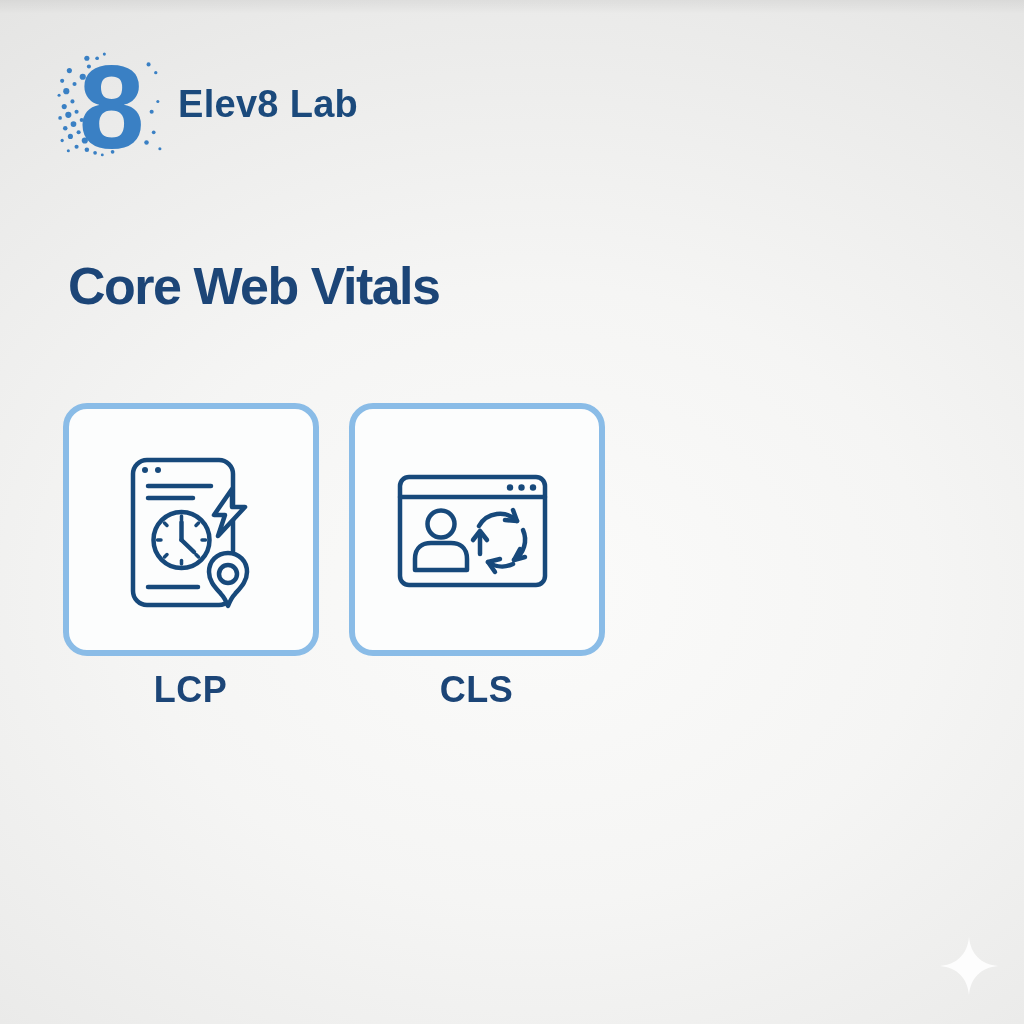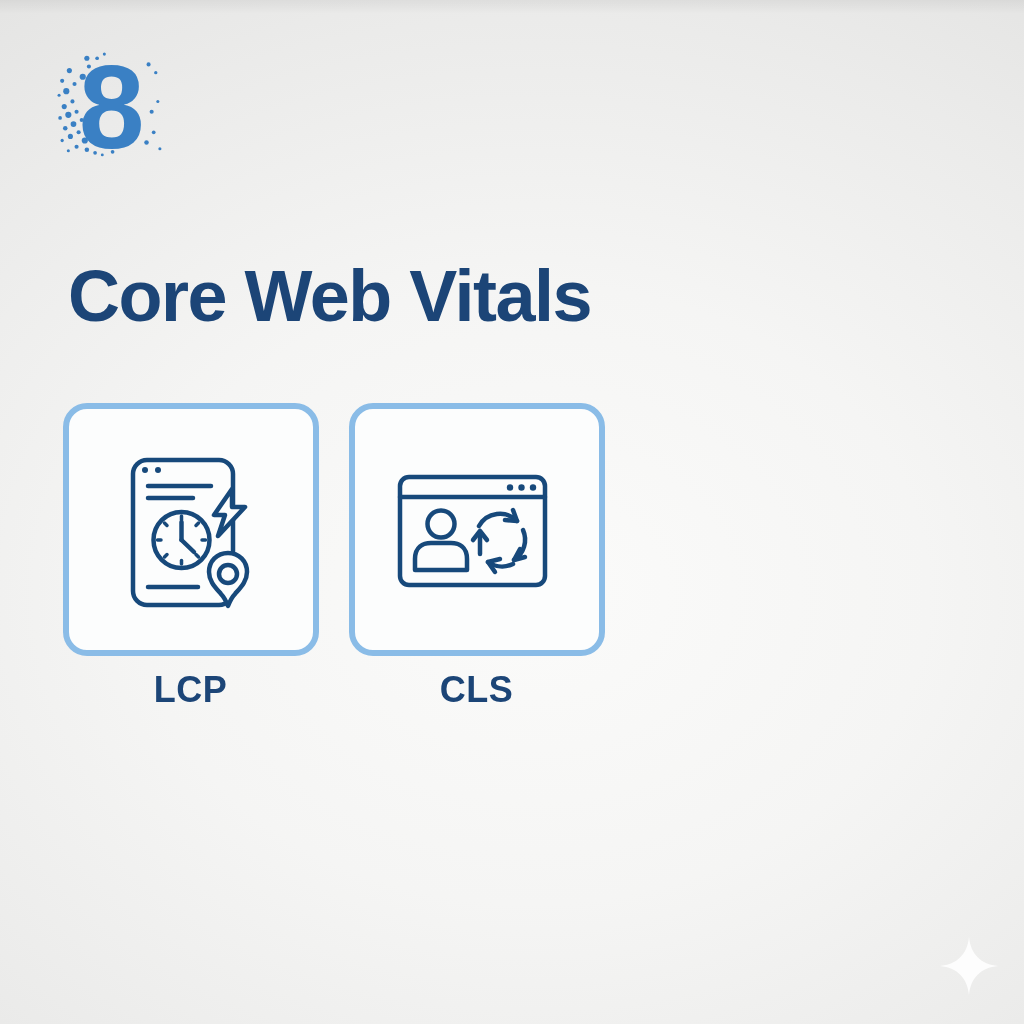--- a/index.html
+++ b/index.html
@@ -20,21 +20,21 @@
   
   .brand { position:absolute; left:56px; top:50px; display:flex; align-items:center; gap:14px; }
   .brand-logo { width:108px; height:108px; display:block; }
   .brand-name {
     font-size:38px; font-weight:700; color:#1b4a7c; letter-spacing:0.3px;
   }
 
   
   .title {
     position:absolute; left:68px; top:260px;
-    font-size:72px; font-weight:700; letter-spacing:-1.5px;
+    font-size:52px; font-weight:700; letter-spacing:-1.5px;
     color:#1c4577; line-height:1;text-align:center;
   }
 
   
   .cards-row {
     position:absolute; left:75px; top:403px;
     display:flex; gap:55px;
   }
   .card-col { width:231px; display:flex; flex-direction:column; align-items:center; }
   .card {
@@ -96,20 +96,21 @@
           <circle cx="93" cy="60" r="2"></circle>
           <circle cx="99" cy="50" r="1.5"></circle>
         <circle cx="88" cy="90" r="2.2"></circle>
           <circle cx="95" c="80" cy="80" r="1.8"></circle>
           <circle cx="101" cy="96" r="1.5"></circle>
         <circle cx="45" cy="102" r="1.4"></circle>
           <circle cx="55" cy="99" r="1.8"></circle>
       </g>
       <text x="22" y="95" font-size="115" font-weight="700" fill="#3a80c4" font-family="Liberation Sans, sans-serif">8</text>
     </svg>
+    <div class="brand-name">Elev8 Lab</div>
   </div>
 
   <h1 class="title">Core Web Vitals</h1>
 
   <div class="cards-row">
 
     <div class="card-col">
       <div class="card">
         <svg viewBox="0 0 256 253" aria-hidden="true">
 

